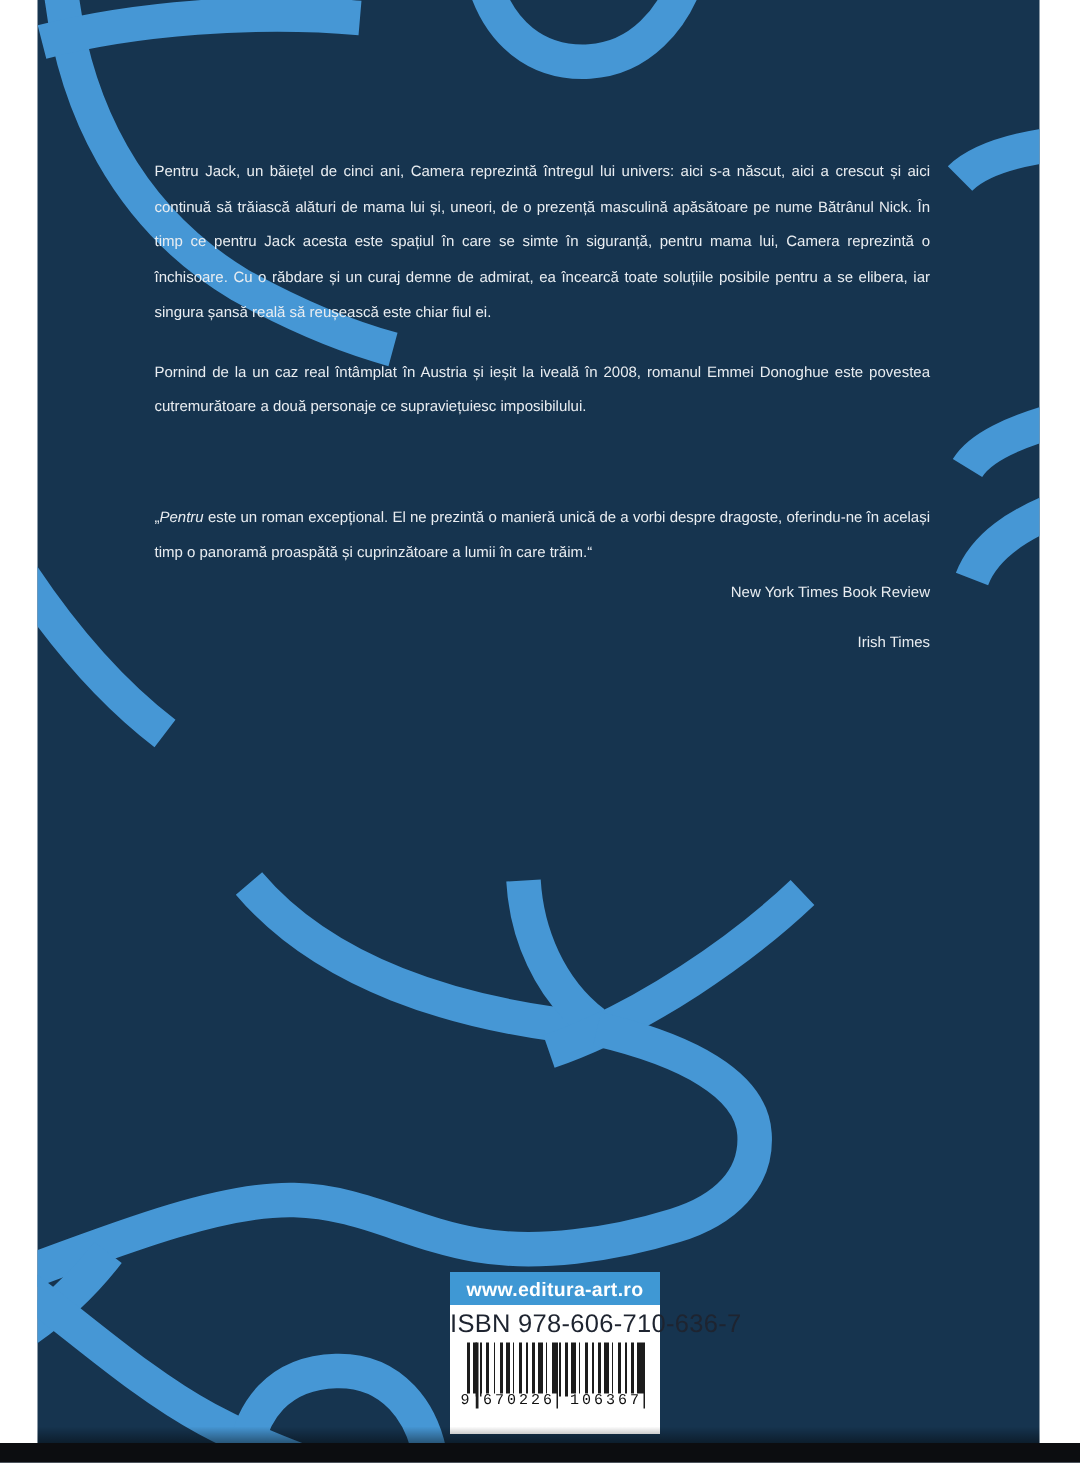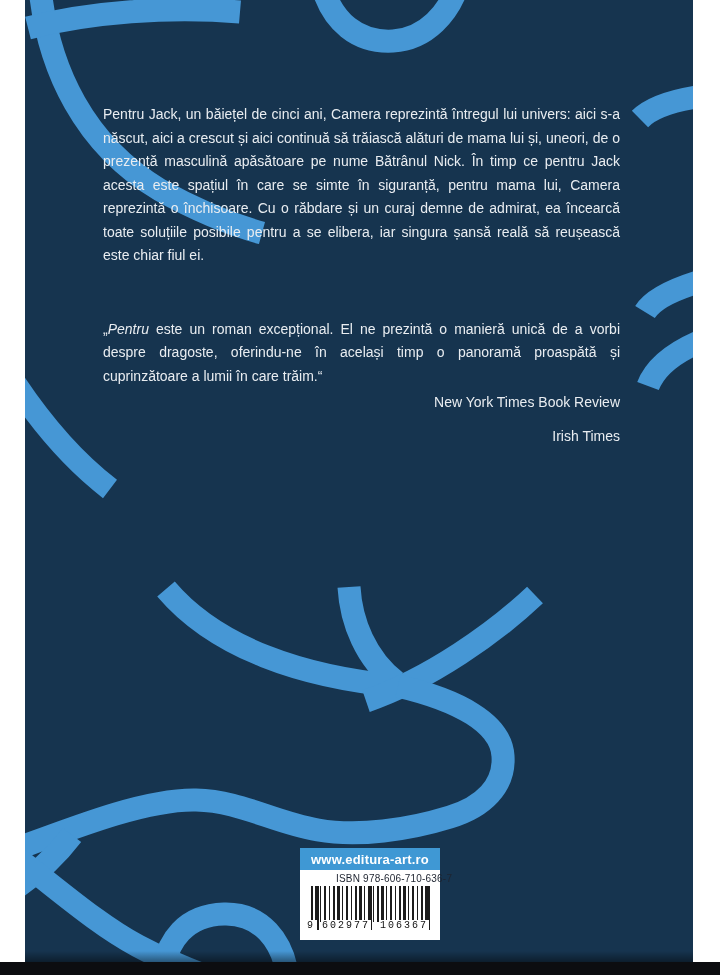--- a/index.html
+++ b/index.html
@@ -20,46 +20,46 @@
   .cover::after{
     content:"";position:absolute;left:0;right:0;bottom:0;height:14px;
     background:linear-gradient(to bottom,rgba(0,0,0,0),rgba(0,0,0,.55));
     pointer-events:none;
   }
   .decor{position:absolute;left:-25px;top:0;}
   .decor path{fill:none;stroke:var(--curve,#4697d5);stroke-width:23px;}
   .content{
     position:absolute;left:78px;top:0;width:517px;
     color:var(--text,#e9edf1);
-    font-size:14px;line-height:23.5px;text-align:justify;
+    font-size:10px;line-height:23.5px;text-align:justify;
   }
   .content p{margin:0;}
   .synopsis-1{margin-top:103px !important;}
   .synopsis-2{margin-top:16px !important;}
   .quote-1{margin-top:50px !important;}
   .quote-2{margin-top:26px !important;}
   .attribution{
     margin:0;text-align:right;
   }
   .attribution-1{margin-top:3px !important;}
   .attribution-2{margin-top:10px !important;text-align:right;}
   .italic{font-style:italic;}
   .barcode-panel{
-    position:absolute;left:275px;top:848px;width:140px;height:92px;
+    position:absolute;left:275px;top:848px;width:140px;height:108px;
     background:var(--panel,#ffffff);
   }
   .web-banner{
     height:22px;background:var(--banner,#3f98d4);
     color:#ffffff;font-size:13px;font-weight:bold;
     display:flex;align-items:center;justify-content:center;
     letter-spacing:.2px;
   }
   .isbn-line{
-    color:#1e2430;font-size:10px;text-align:right;
-    margin-top:3px;letter-spacing:.2px;white-space:nowrap;margin-left:36px;
+    color:#1e2430;font-size:17px;text-align:right;
+    margin-top:3px;letter-spacing:.2px;white-space:nowrap;
   }
   .bars-wrap{position:relative;margin:2px 7px 0 7px;height:45px;}
   .bars{
     position:absolute;left:4px;right:4px;top:0;height:36px;
     background:repeating-linear-gradient(90deg,
       var(--bars,#1c1c1c) 0 2px,#fff 2px 4px,
       var(--bars,#1c1c1c) 4px 7px,#fff 7px 9px,
       var(--bars,#1c1c1c) 9px 10px,#fff 10px 13px,
       var(--bars,#1c1c1c) 13px 15px,#fff 15px 18px,
       var(--bars,#1c1c1c) 18px 19px,#fff 19px 22px);
@@ -93,38 +93,39 @@
     <path d="M 349,587 C 351,622 366,659 396,682"></path>
     <path d="M 535,595 C 496,632 430,679 366,701"></path>
     <path d="M 398,686 C 458,700 501,723 503,756 C 505,786 483,807 450,817 C 408,830 358,837 318,830 C 272,822 241,801 196,800 C 150,799 88,822 16,849"></path>
     <path d="M 72,835 C 56,856 38,873 14,889"></path>
     <path d="M 14,856 C 52,884 95,923 138,946 C 168,962 192,971 214,979"></path>
     <path d="M 162,980 C 165,938 188,915 224,914 C 260,913 284,940 288,980"></path>
   </svg>
 
   <div class="content">
     <p class="synopsis-1">Pentru Jack, un băiețel de cinci ani, Camera reprezintă întregul lui univers: aici s-a născut, aici a crescut și aici continuă să trăiască alături de mama lui și, uneori, de o prezență masculină apăsătoare pe nume Bătrânul Nick. În timp ce pentru Jack acesta este spațiul în care se simte în siguranță, pentru mama lui, Camera reprezintă o închisoare. Cu o răbdare și un curaj demne de admirat, ea încearcă toate soluțiile posibile pentru a se elibera, iar singura șansă reală să reușească este chiar fiul ei.</p>
+    <p class="synopsis-2">Pornind de la un caz real întâmplat în Austria și ieșit la iveală în 2008, romanul Emmei Donoghue este povestea cutremurătoare a două personaje ce supraviețuiesc imposibilului.</p>
 
     <p class="quote-1"><span>„</span><span class="italic">Pentru</span><span> este un roman excepțional. El ne prezintă o manieră unică de a vorbi despre dragoste, oferindu-ne în același timp o panoramă proaspătă și cuprinzătoare a lumii în care trăim.“</span></p>
     <p class="attribution attribution-1">New York Times Book Review</p>
 
     <p class="attribution attribution-2">Irish Times</p>
   </div>
 
   <div class="barcode-panel">
     <div class="web-banner">www.editura-art.ro</div>
     <div class="isbn-line">ISBN 978-606-710-636-7</div>
     <div class="bars-wrap">
       <div class="bars"></div>
       <div class="guard g-left"></div>
       <div class="guard g-mid"></div>
       <div class="guard g-right"></div>
       <div class="barcode-digits">
         <span class="lead">9</span>
-        <span class="grp">602977</span>
+        <span class="grp">670226</span>
         <span class="grp">106367</span>
       </div>
     </div>
   </div>
 
 </div>
 
 <div class="scan-edge"></div>
 
 </body></html>

